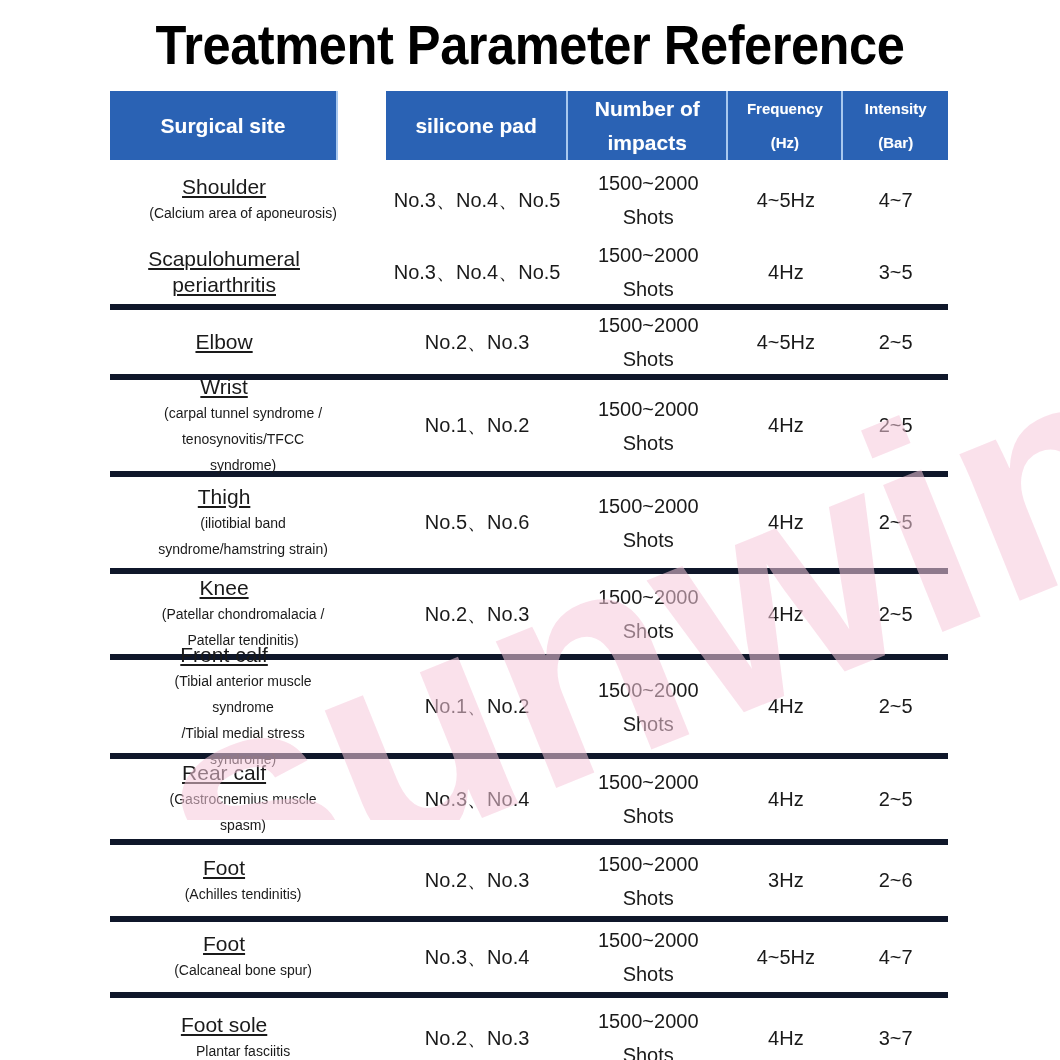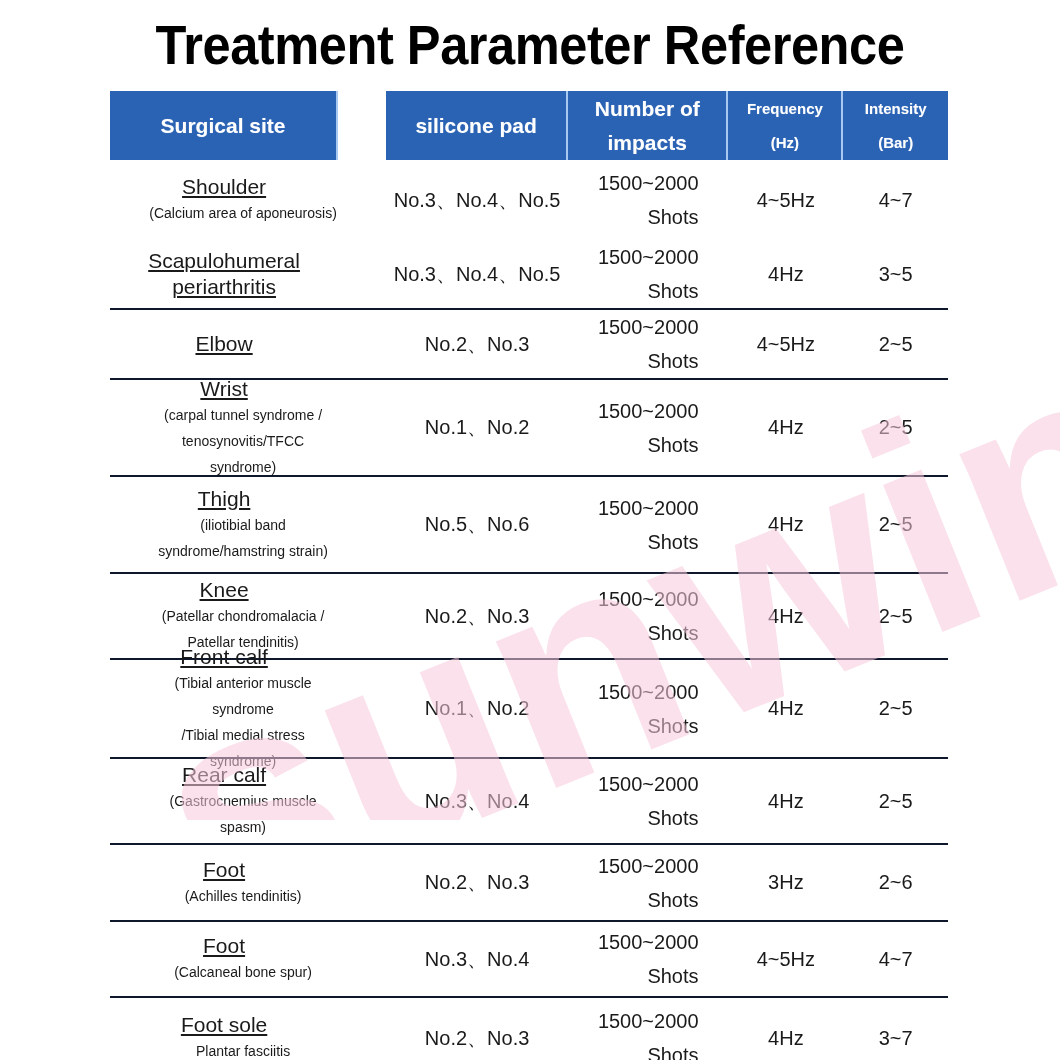--- a/index.html
+++ b/index.html
@@ -58,21 +58,21 @@
     .hcell .two-line { display: flex; flex-direction: column; align-items: center; }
     .c1 { width: 242px; }
     .c2 { width: 193px; margin-left: 48px; }
     .c3 { width: 170px; }
     .c4 { width: 122px; }
     .c5 { width: 111px; }
     .hcell.c4, .hcell.c5 { font-size: 15px; }
     .body-row {
       display: flex;
       box-sizing: border-box;
-      border-bottom: 2px solid #0f172a;
+      border-bottom: 6px solid #0f172a;
     }
     .body-row.no-border { border-bottom: none; }
     .cell {
       display: flex;
       align-items: center;
       justify-content: center;
       text-align: center;
       box-sizing: border-box;
       font-size: 20px;
       color: #1a1a1a;
@@ -87,21 +87,21 @@
     }
     .site-note {
       font-size: 14px;
       line-height: 26px;
       color: #1a1a1a;
       margin-left: 38px;
     }
     .impacts {
       display: flex;
       flex-direction: column;
-      align-items: flex-end;
+      align-items: center;
       line-height: 34px;
     }
     .watermark {
       position: absolute;
       left: 60px;
       top: 300px;
       width: 1000px;
       height: 520px;
       pointer-events: none;
       z-index: 5;

